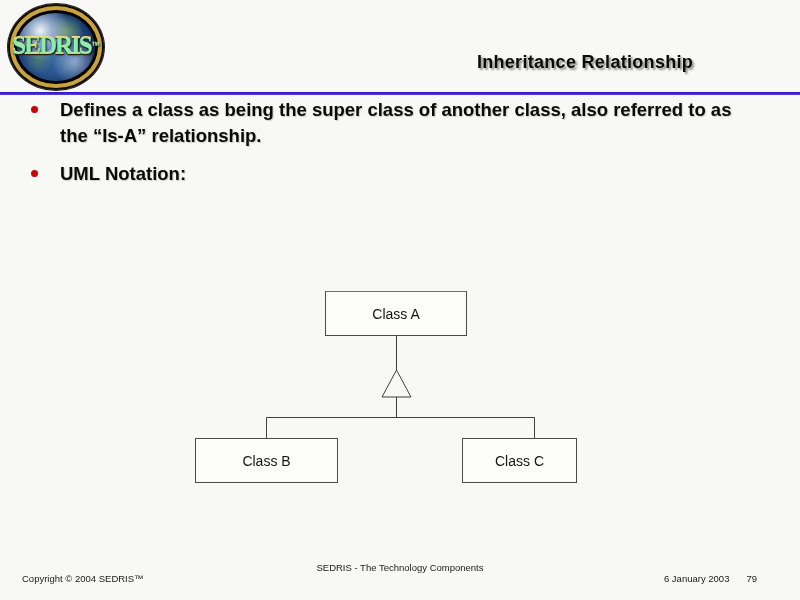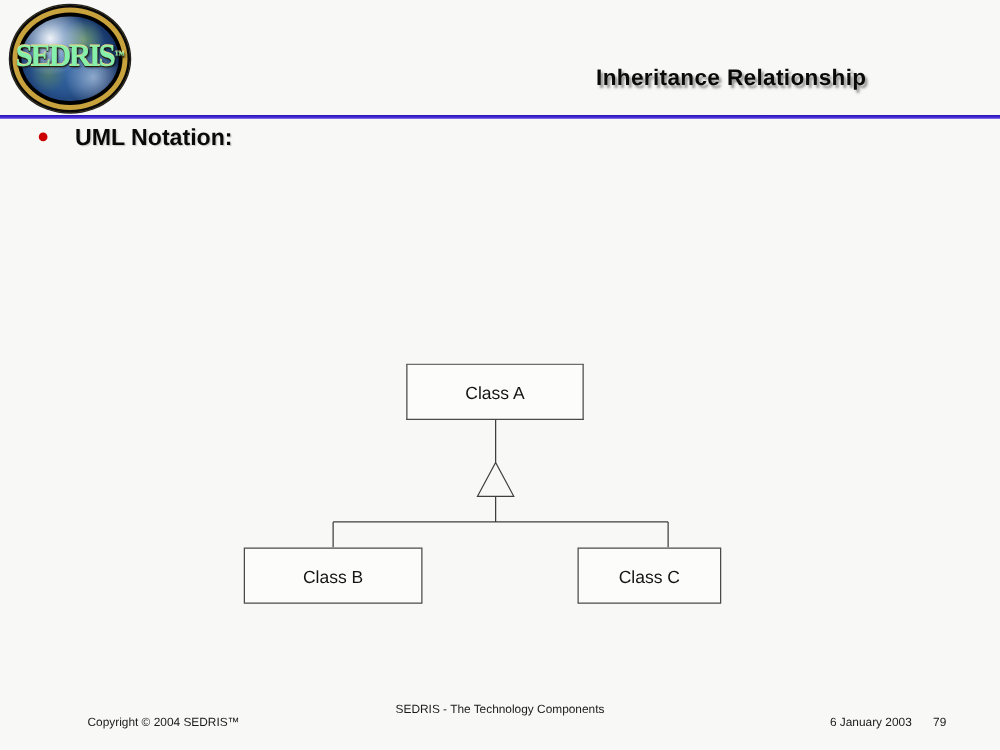--- a/index.html
+++ b/index.html
@@ -62,38 +62,42 @@
   .node {
     position:absolute; box-sizing:border-box; border:1px solid #4a4a4a;
     background:#fcfcfb; display:flex; align-items:center; justify-content:center;
     font-size:14px; font-weight:400; color:#141414;
   }
   .node-a { left:130px; top:0;     width:142px; height:45px; border-top-color:#6e6e6e; }
   .node-b { left:0;     top:147px; width:143px; height:45px; }
   .node-c { left:267px; top:147px; width:115px; height:45px; }
 
   
-  .footer-copyright { position:absolute; left:22px;  top:573px; font-size:9.5px; color:#1a1a1a;margin-left:48px; }
+  .footer-copyright { position:absolute; left:22px;  top:573px; font-size:9.5px; color:#1a1a1a; }
   .footer-center    { position:absolute; left:0;     top:562px; width:800px; text-align:center; font-size:9.5px; color:#1a1a1a; }
   .footer-right     { position:absolute; right:43px; top:573px; font-size:9.5px; color:#1a1a1a; display:flex; gap:17px; }
 </style>
 </head>
 <body>
 
 <div class="slide">
 
   <div class="logo">
     <div class="logo-earth"></div>
     <div class="logo-text"><span>SEDRIS</span><span class="logo-tm">™</span></div>
   </div>
 
   <h1 class="title">Inheritance Relationship</h1>
   <div class="header-rule"></div>
 
   <ul class="bullets">
+    <li>
+      <span class="dot"></span>
+      <span class="btxt">Defines a class as being the super class of another class, also referred to as the “Is-A” relationship.</span>
+    </li>
     <li>
       <span class="dot"></span>
       <span class="btxt">UML Notation:</span>
     </li>
   </ul>
 
   <div class="diagram">
     <svg width="412" height="194" viewBox="0 0 412 194">
       <g stroke="#3f3f3f" stroke-width="1" fill="none">
         <line x1="201.5" y1="45" x2="201.5" y2="79"></line>

